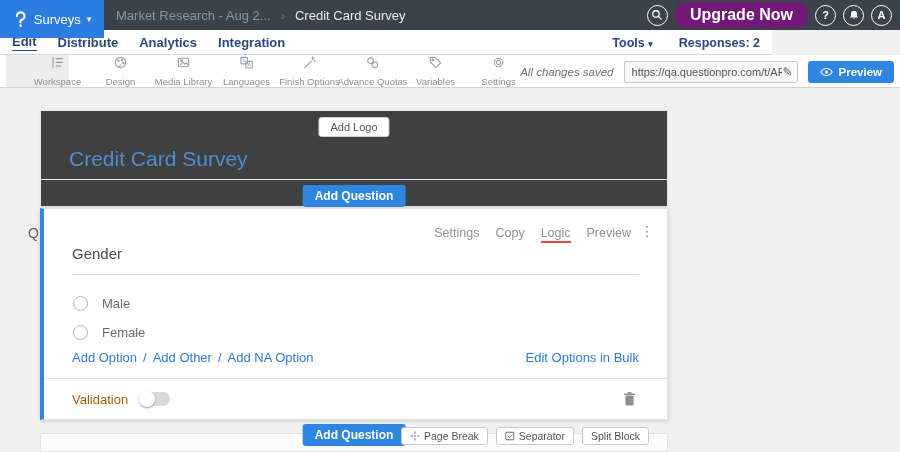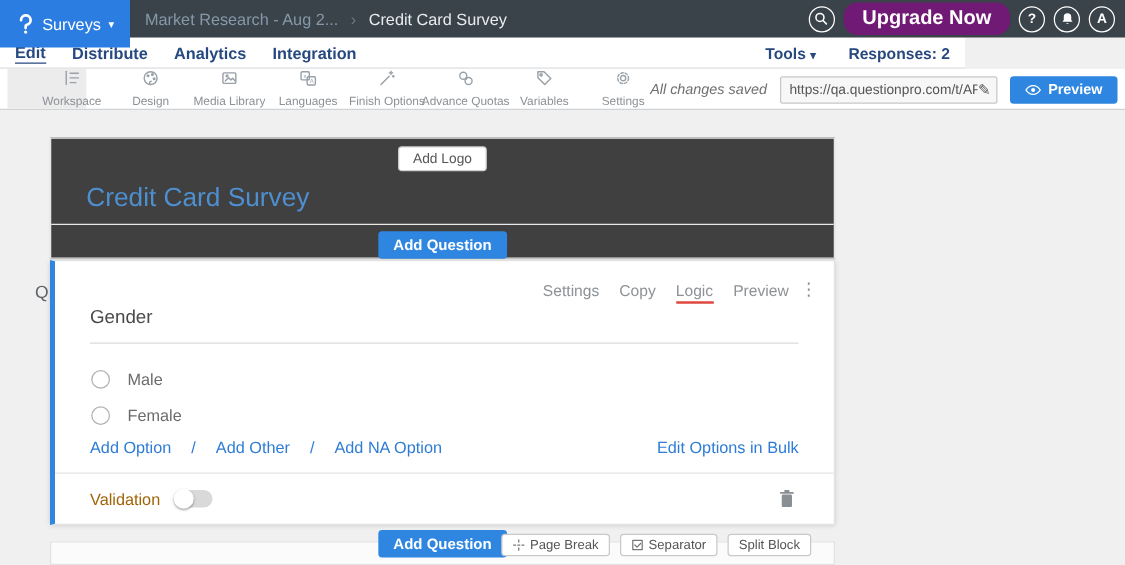--- a/index.html
+++ b/index.html
@@ -71,21 +71,21 @@
   .q-menu { position:absolute; right:36px; top:17px; display:flex; gap:16px; font-size:12.5px; color:#8e9297; }
   .q-menu-item { cursor:pointer; }
   .q-menu-item.logic { border-bottom:2px solid #de4840; padding-bottom:1px; }
   .q-dots { position:absolute; right:13px; top:14px; font-size:14px; color:#8a8f94; cursor:pointer; }
   .q-text { position:absolute; left:28px; right:28px; top:36px; font-size:15px; color:#4a4a4a;
             border-bottom:1px solid #dcdcdc; padding-bottom:12px; cursor:text; }
   .opt-row { position:absolute; left:29px; display:flex; align-items:center; height:18px; }
   .opt-row.r1 { top:85px; } .opt-row.r2 { top:114px; }
   .radio { width:15px; height:15px; border:1px solid #aeb2b6; border-radius:50%; background:#fff; cursor:pointer; flex:0 0 auto; }
   .opt-label { margin-left:14px; font-size:13px; color:#6b6b6b; cursor:text; }
-  .links-row { position:absolute; left:28px; right:28px; top:141px; display:flex; align-items:flex-start; gap:16px;
+  .links-row { position:absolute; left:28px; right:28px; top:141px; display:flex; align-items:flex-start; gap:6px;
                font-size:13px; }
   .add-link { color:#2e7cd6; cursor:pointer; }
   .link-sep { color:#2e7cd6; }
   .bulk-link { margin-left:auto; color:#2e7cd6; cursor:pointer; }
   .q-divider { position:absolute; left:0; right:0; top:169px; border-top:1px solid #e5e5e5; }
   .validation-row { position:absolute; left:28px; right:30px; top:181px; height:18px; display:flex; align-items:center; }
   .validation-label { font-size:13px; color:#a16207; }
   .toggle { margin-left:12px; width:30px; height:14px; background:#d9d9d9; border-radius:8px; position:relative; cursor:pointer; }
   .toggle-knob { position:absolute; left:-1px; top:-1px; width:16px; height:16px; background:#fff; border-radius:50%;
                  box-shadow:0 1px 2px rgba(0,0,0,.4); }

